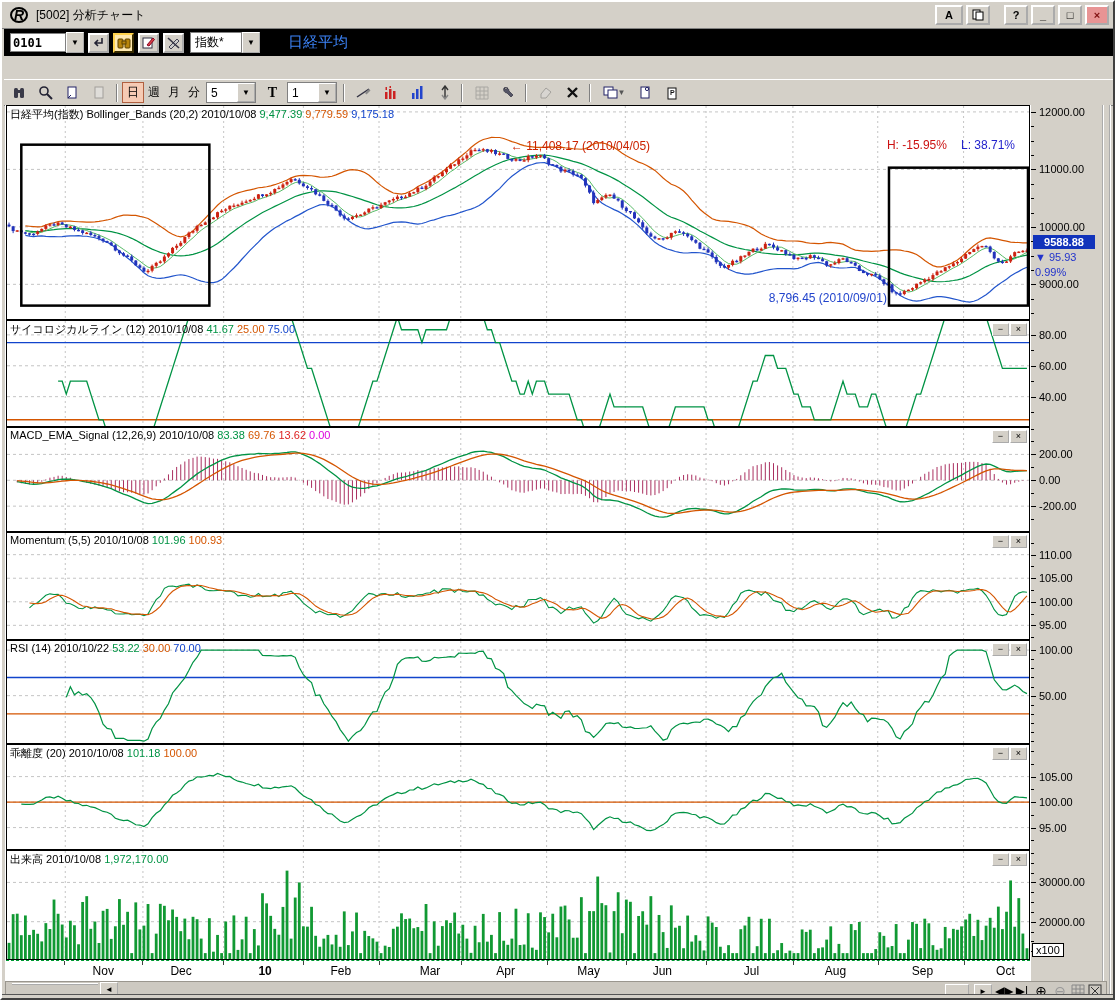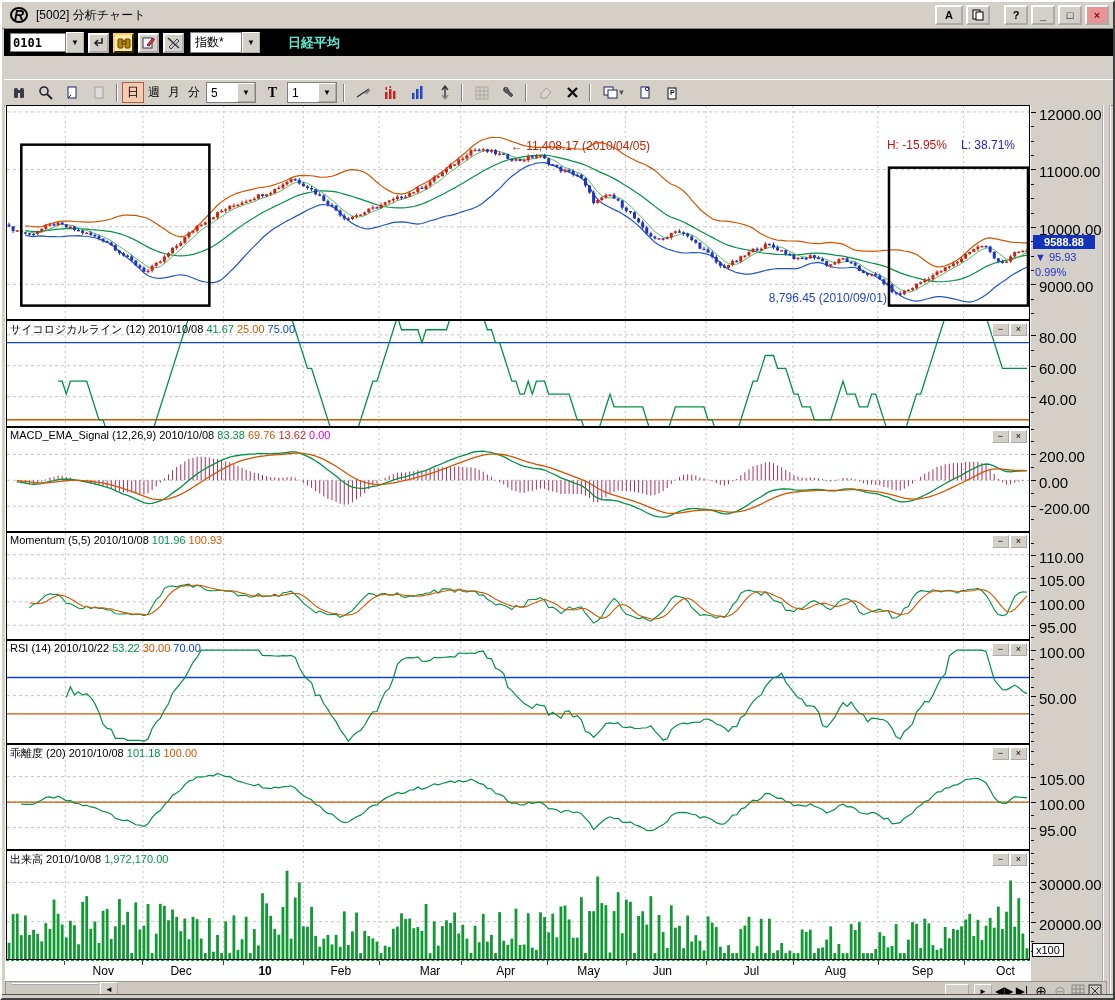--- a/index.html
+++ b/index.html
@@ -25,21 +25,21 @@
             font-size:12px;font-weight:bold;}
   #codebar input{width:50px;height:17px;font:bold 12px "DejaVu Sans Mono",monospace;
                  border:1px solid #808080;margin-left:6px;padding:0 2px;}
   .ddbtn{width:16px;height:19px;background:#d4d0c8;border:1px outset #fff;font-size:8px;
          display:flex;align-items:center;justify-content:center;}
   .sqbtn{width:21px;height:20px;background:#d4d0c8;border:2px outset #fff;margin-left:4px;
          display:flex;align-items:center;justify-content:center;box-sizing:border-box;}
   .sqbtn.hl{background:#ffe9b0;border-color:#ffd24d #8a6d00 #8a6d00 #ffd24d;}
   .selbox{height:19px;background:#fff;border:1px solid #808080;display:flex;align-items:center;
           font-size:12px;padding-left:4px;margin-left:6px;color:#000;}
-  .wlabel{color:#5eead4;font-size:13px;font-weight:bold;margin-left:28px;}
+  .wlabel{color:#3b82f6;font-size:15px;font-weight:normal;margin-left:28px;}
   .qlab{color:#e8e8e8;margin-left:8px;}
   .qlab.cy{color:#63c8ff;} .qlab.rd{color:#ff8f8f;}
   .qval{color:#55bbff;font-family:"DejaVu Sans Mono",monospace;}
   
   #toolbar{position:absolute;left:2px;top:77px;width:1109px;height:25px;background:#d4d0c8;
            border-top:1px solid #fff;border-bottom:1px solid #808080;
            display:flex;align-items:center;}
   .tbtn{width:23px;height:21px;display:flex;align-items:center;justify-content:center;
         margin-left:2px;border:1px solid transparent;}
   .tbtn.dis{opacity:.45;}
@@ -53,21 +53,21 @@
   #chartArea{position:absolute;left:3px;top:103px;width:1026px;height:893px;background:#fff;}
   .panel{position:absolute;left:1px;width:1024px;border:1px solid #000;box-sizing:border-box;background:#fff;}
   .panel svg{position:absolute;left:0;top:0;}
   .phead{position:absolute;left:3px;top:1px;font-size:11px;color:#000;white-space:nowrap;z-index:5;}
   .pbtns{position:absolute;right:2px;top:2px;display:flex;gap:1px;z-index:6;}
   .pbtn2{width:15px;height:11px;background:#d4d0c8;border:1px outset #fff;font-size:9px;line-height:9px;
          display:flex;align-items:center;justify-content:center;}
   #ylabels{position:absolute;left:1029px;top:103px;width:74px;height:893px;background:#d4d0c8;}
   .tickmark{position:absolute;left:0;width:5px;height:1px;background:#000;}
   .tickmark.minor{width:3px;}
-  .tick-label{position:absolute;left:8px;font-size:15px;color:#000;transform:translateY(-6px);white-space:nowrap;}
+  .tick-label{position:absolute;left:8px;font-size:11px;color:#000;transform:translateY(-6px);white-space:nowrap;}
   .pricetag{position:absolute;left:2px;width:58px;background:#1133bb;color:#fff;
             font:bold 11px "Liberation Sans",sans-serif;text-align:center;padding:1px 2px;}
   .pchg{position:absolute;left:4px;font-size:11px;color:#2233cc;white-space:nowrap;}
   .x100box{position:absolute;left:1px;border:1px solid #000;background:#fff;font-size:11px;
            padding:0 3px;color:#000;}
   .hl-box{position:absolute;right:14px;top:32px;font-size:12px;z-index:5;white-space:nowrap;}
   .hl-box .h{color:#cc1111;margin-right:14px;} .hl-box .l{color:#2222cc;}
   
   #xaxisRow{position:absolute;left:4px;top:958px;width:1024px;height:20px;background:#fff;
             border-top:1px dashed #009933;}
@@ -782,20 +782,21 @@
           <rect x="1010.28" y="145.6539278060109" width="3" height="1.4" fill="#cc2211"></rect>
           <line x1="1015.8679999999999" y1="143.97487572215766" x2="1015.8679999999999" y2="146.61354235041713" stroke="#cc2211" stroke-width="1"></line>
           <rect x="1014.3679999999999" y="144.82273569408542" width="3" height="1.4" fill="#cc2211"></rect>
           <line x1="1019.956" y1="142.5001309861893" x2="1019.956" y2="145.1005899282262" stroke="#cc2211" stroke-width="1"></line>
           <rect x="1018.456" y="144.4974527792769" width="3" height="1.4" fill="#cc2211"></rect>
           <rect x="14.308" y="38.68024824608743" width="188.048" height="160.9282245008095" fill="none" stroke="#000" stroke-width="2.5"></rect>
           <rect x="881.986" y="61.66999460334592" width="138.99200000000002" height="137.938478143551" fill="none" stroke="#000" stroke-width="2.5"></rect>
           <text x="503.846" y="44.40447922288181" fill="#cc2200" font-size="12px" text-anchor="start">← 11,408.17 (2010/04/05)</text>
           <text x="879.942" y="196.13680518078792" fill="#2244cc" font-size="12px" text-anchor="end">8,796.45 (2010/09/01)</text>
         </svg>
+        <div class="phead"><span>日経平均(指数) Bollinger_Bands (20,2) 2010/10/08 </span><span style="color: rgb(0, 147, 68);">9,477.39 </span><span style="color: rgb(212, 85, 0);">9,779.59 </span><span style="color: rgb(17, 68, 204);">9,175.18 </span></div>
         <div class="hl-box"><span class="h">H: -15.95%</span><span class="l">L: 38.71%</span></div>
       </div>
       <div class="panel" style="top: 215px; height: 107px;">
         <svg width="1022" height="105">
           <line x1="58.254000000000005" y1="0" x2="58.254000000000005" y2="105" stroke="#c4c4c4" stroke-dasharray="2,3"></line>
           <line x1="135.92600000000002" y1="0" x2="135.92600000000002" y2="105" stroke="#c4c4c4" stroke-dasharray="2,3"></line>
           <line x1="216.664" y1="0" x2="216.664" y2="105" stroke="#c4c4c4" stroke-dasharray="2,3"></line>
           <line x1="296.38" y1="0" x2="296.38" y2="105" stroke="#c4c4c4" stroke-dasharray="2,3"></line>
           <line x1="372.008" y1="0" x2="372.008" y2="105" stroke="#c4c4c4" stroke-dasharray="2,3"></line>
           <line x1="453.76800000000003" y1="0" x2="453.76800000000003" y2="105" stroke="#c4c4c4" stroke-dasharray="2,3"></line>

